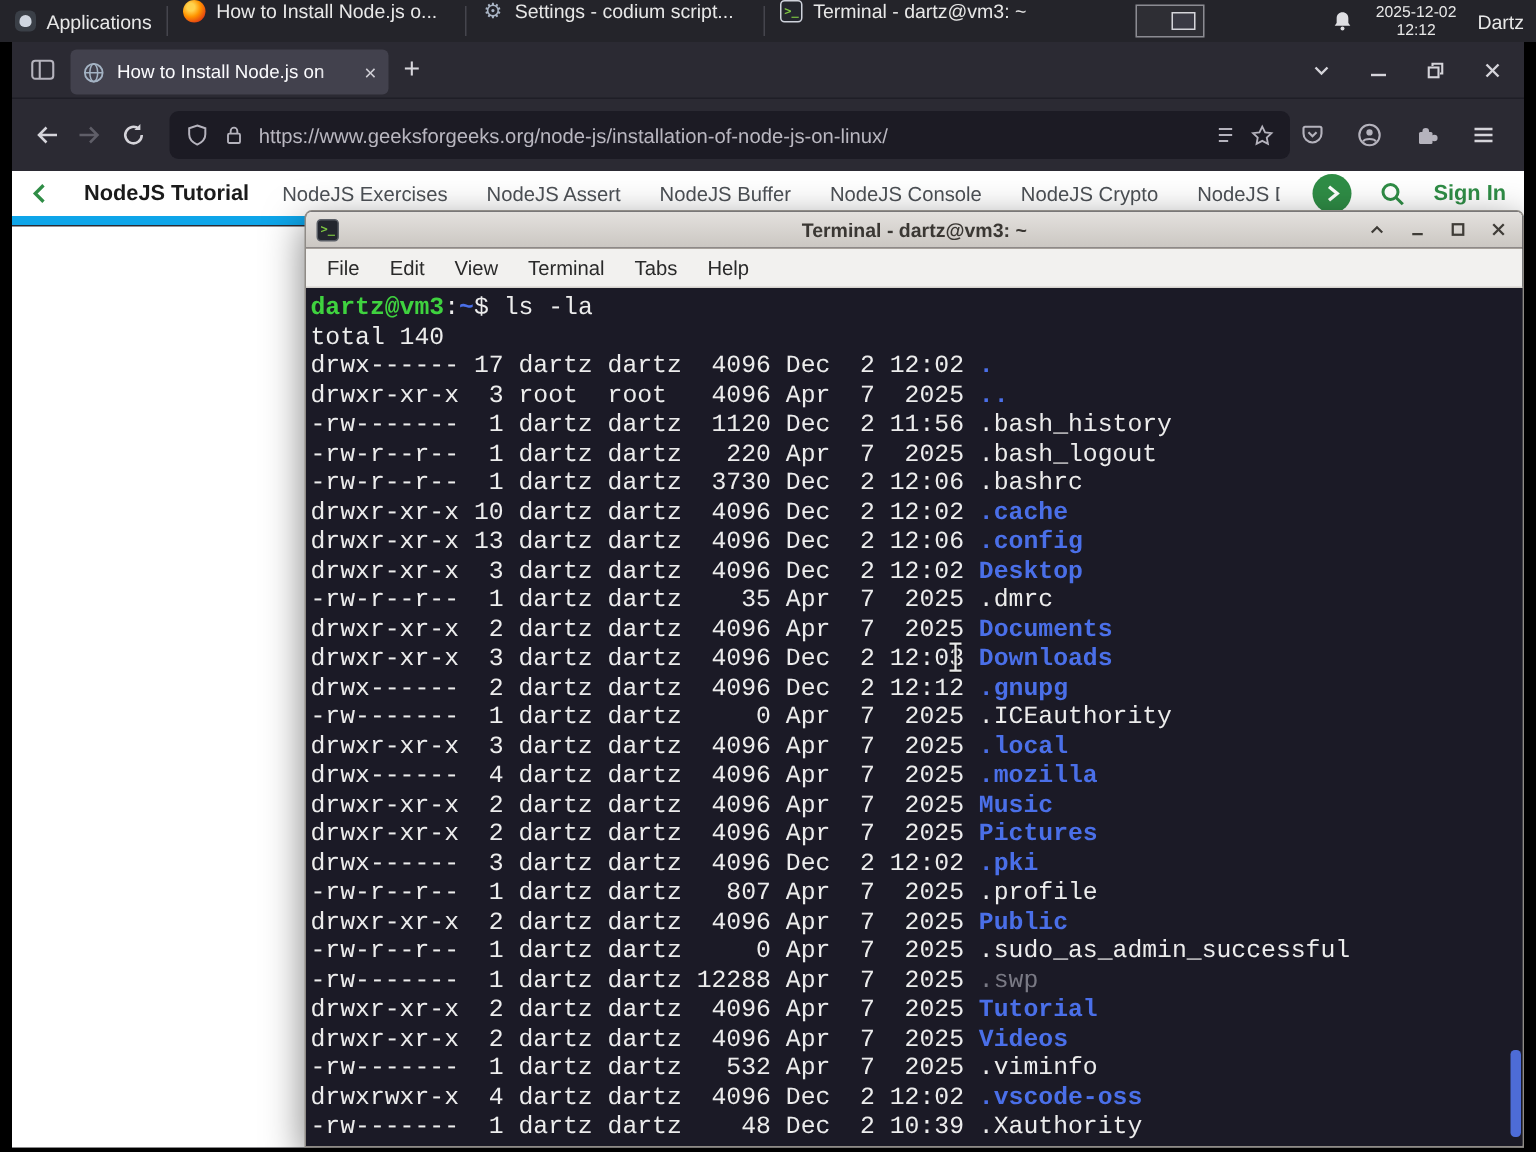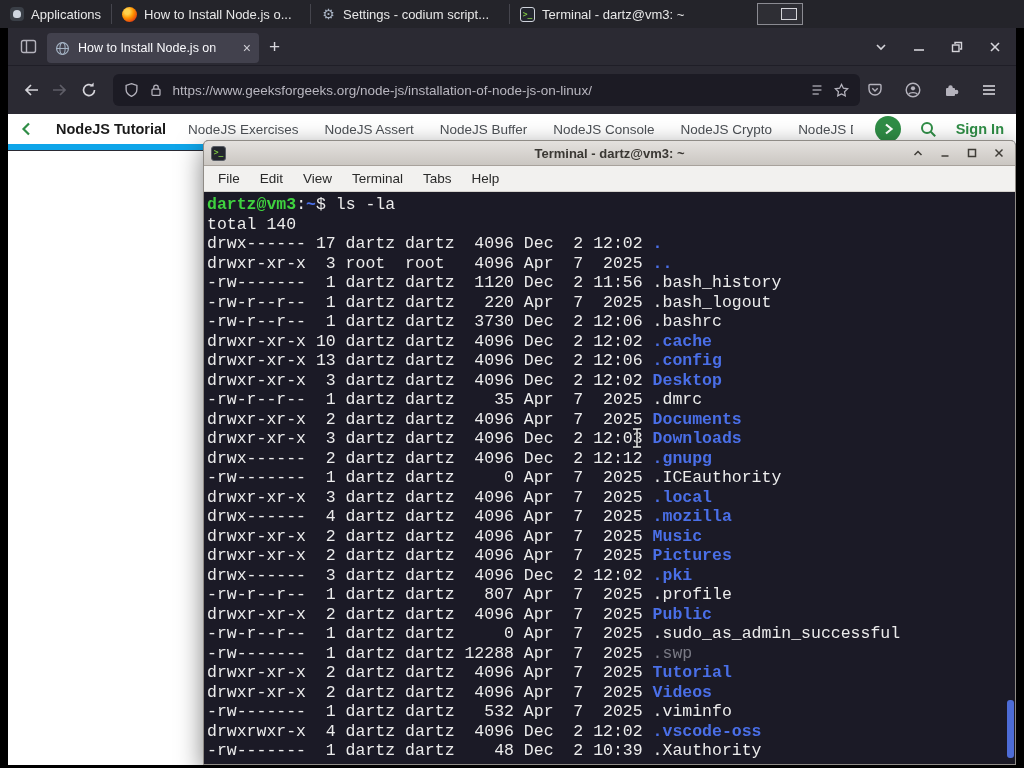--- a/index.html
+++ b/index.html
@@ -9,21 +9,21 @@
 
   
   .panel { position:absolute; left:0; top:0; width:1024px; height:28px; background:#24242a;
            display:flex; align-items:center; color:#e8e8e8; font-size:13px; }
   .apps-btn { display:flex; align-items:center; gap:7px; height:100%; padding:0 10px;
               background:none; border:none; color:#e8e8e8; font:inherit; cursor:default; }
   .apps-icon { width:14px; height:14px; border-radius:4px; background:#3a3f47; position:relative; }
   .apps-icon::after { content:""; position:absolute; left:3px; top:3px; width:8px; height:8px;
                       border-radius:50% 50% 40% 40%; background:#cfd6e0; }
   .psep { width:1px; height:20px; background:#45454d; }
-  .task { display:flex; align-items:center; gap:7px; height:100%; padding:0 10px; width:198px;
+  .task { display:flex; align-items:flex-start; gap:7px; height:100%; padding:0 10px; width:198px;
           background:none; border:none; color:#e8e8e8; font:inherit; cursor:default; }
   .task .tlabel { white-space:nowrap; overflow:hidden; text-overflow:ellipsis; text-align:left; }
   .ticon { width:15px; height:15px; flex:0 0 auto; }
   .ff-icon { border-radius:50%;
       background:radial-gradient(circle at 35% 32%, #ffd24d 0 18%, #ff9400 45%, #e84e0f 72%, #b5121b 100%); }
   .gear-icon { display:grid; place-items:center; color:#a9b4c4; font-size:14px; line-height:1;
       font-family:"DejaVu Sans", sans-serif; }
   .termicon { border-radius:3px; background:#23262e; border:1px solid #cfd3dc;
       color:#7ec742; font-family:"DejaVu Sans Mono", monospace; font-size:8px; line-height:13px;
       text-align:center; font-weight:bold; }
@@ -118,20 +118,33 @@
     <div class="psep"></div>
     <button class="task">
       <span class="ticon termicon">&gt;_</span>
       <span class="tlabel">Terminal - dartz@vm3: ~</span>
     </button>
 
     <div class="pager">
       <div class="pager-win"></div>
     </div>
 
+    <div class="panel-right">
+      <span>
+        <svg width="16" height="16" viewBox="0 0 16 16">
+          <path d="M8 2.2c-2.3 0-3.9 1.7-3.9 4v3.2L2.8 11.2h10.4L11.9 9.4V6.2c0-2.3-1.6-4-3.9-4z" fill="#dedee2"></path>
+          <circle cx="8" cy="13" r="1.3" fill="#dedee2"></circle>
+        </svg>
+      </span>
+      <div class="clock">
+        <div>2025-12-02</div>
+        <div>12:12</div>
+      </div>
+      <span class="user-label">Dartz</span>
+    </div>
   </div>
 
   <div class="firefox">
 
     <div class="tabstrip">
       <button class="ffview-btn">
         <svg width="17" height="17" viewBox="0 0 17 17">
           <rect x="1.5" y="2.5" width="14" height="12" rx="2" fill="none" stroke="#b5b3bd" stroke-width="1.4"></rect>
           <line x1="6.5" y1="2.5" x2="6.5" y2="14.5" stroke="#b5b3bd" stroke-width="1.4"></line>
         </svg>

